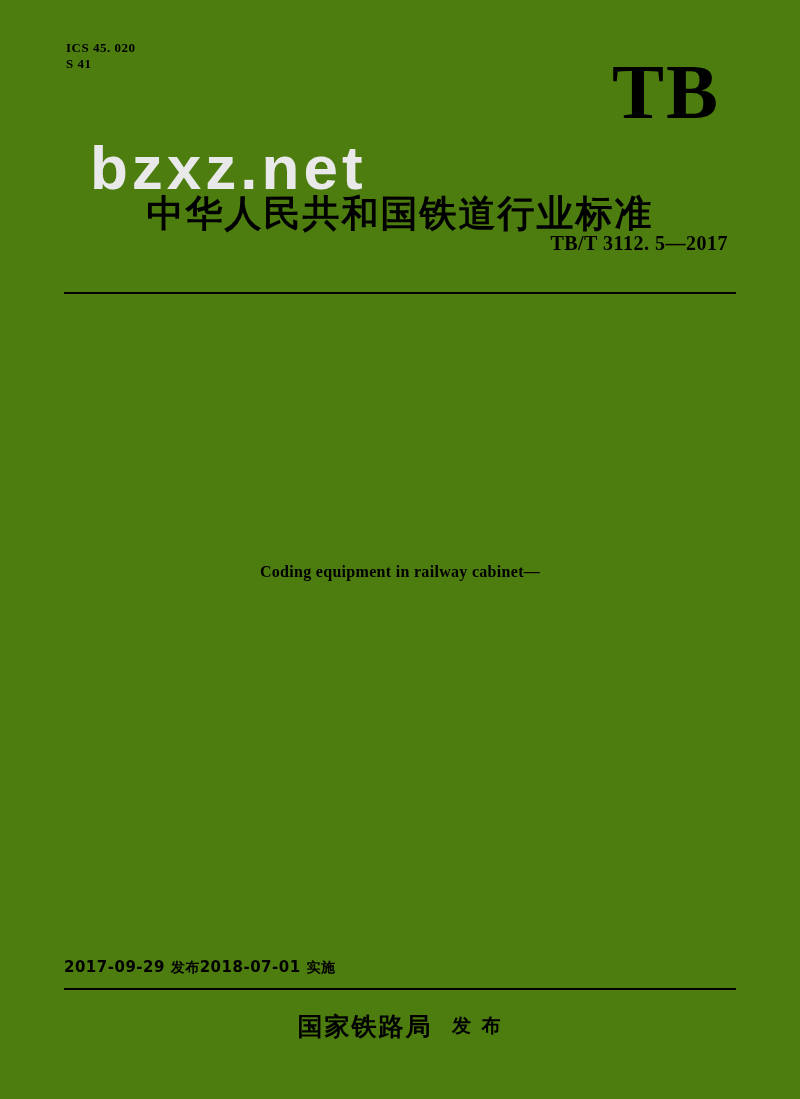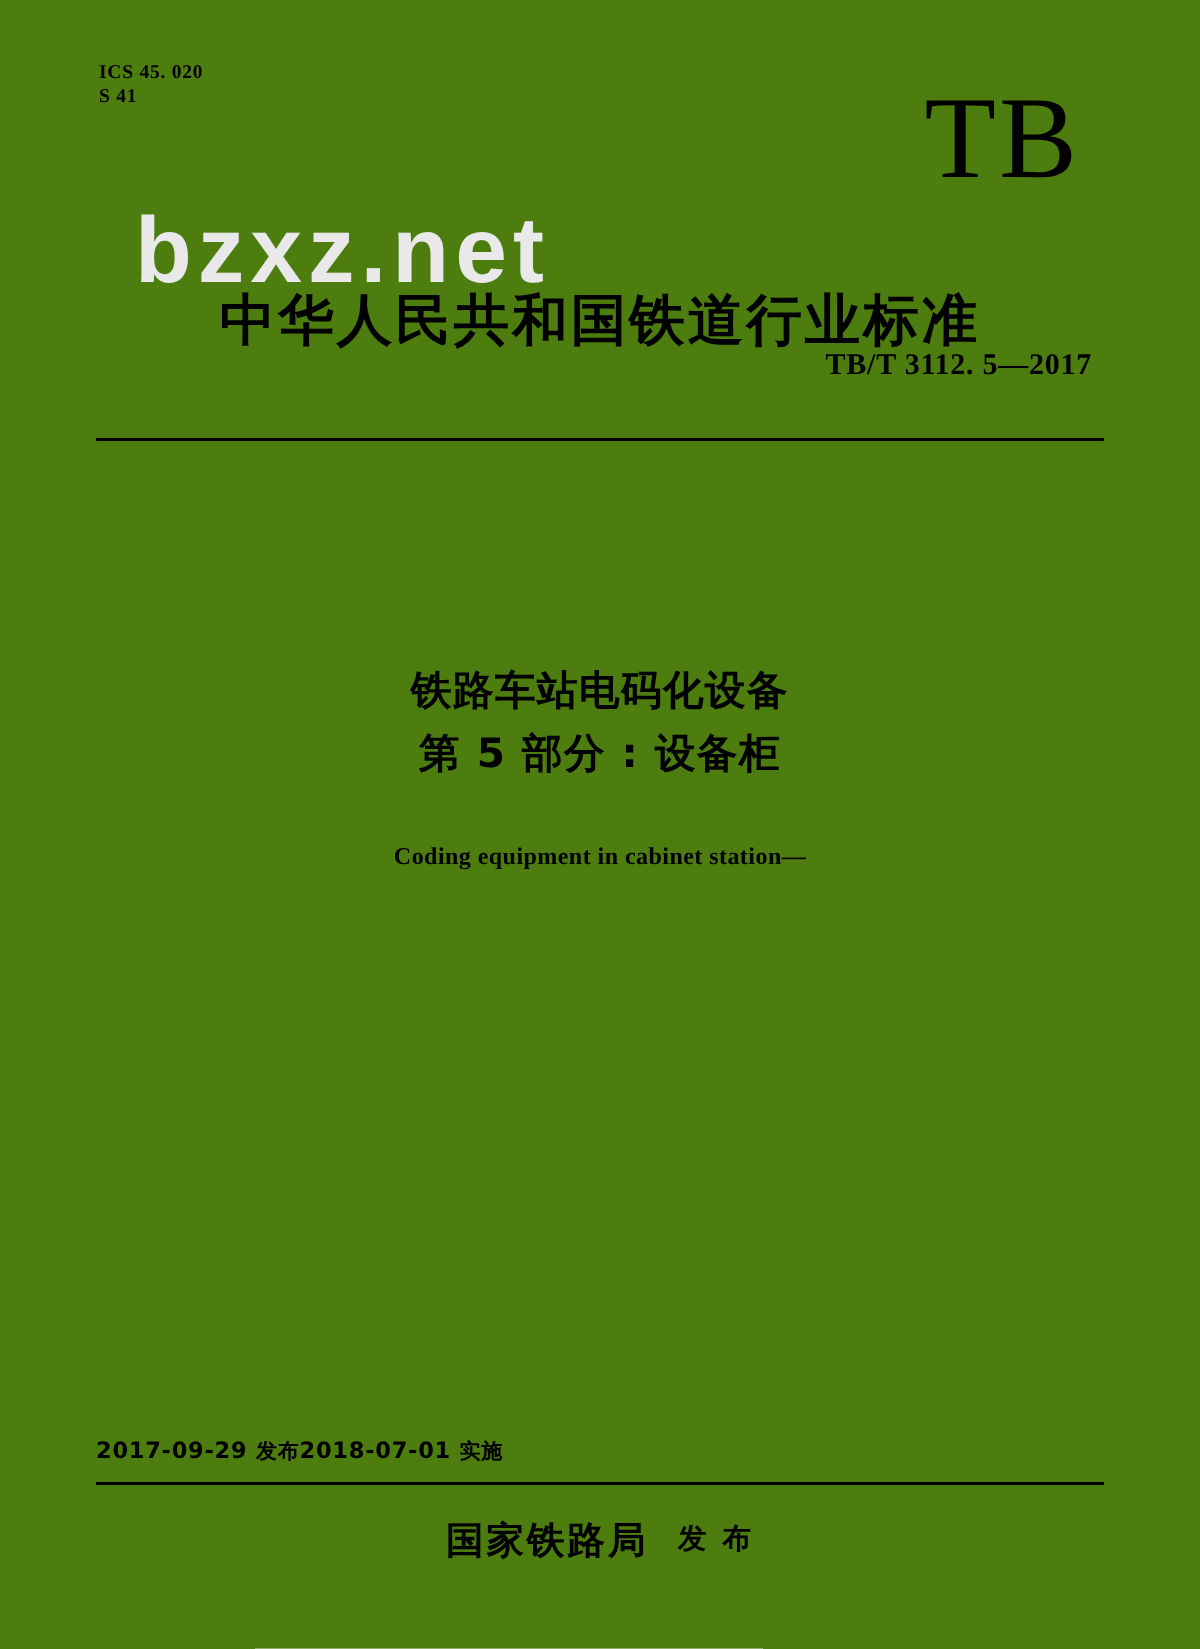--- a/index.html
+++ b/index.html
@@ -35,21 +35,21 @@
     letter-spacing: 0.5px;
     color: #000;
   }
 
   
   .tb-logo {
     position: absolute;
     right: 80px;
     top: 52px;
     font-family: "Liberation Serif", serif;
-    font-weight: normal;
+    font-weight: bold;
     font-size: 78px;
     line-height: 80px;
     letter-spacing: 2px;
     color: #000;
   }
 
   
   .cn-title {
     position: absolute;
     left: 0;
@@ -199,27 +199,23 @@
   <div class="tb-logo">TB</div>
 
   <div class="watermark">bzxz.net</div>
 
   <div class="cn-title">中华人民共和国铁道行业标准</div>
 
   <div class="std-no">TB/T 3112. 5—2017</div>
 
   <div class="rule-top"></div>
 
-  <div class="doc-title">
-    <span>铁路车站电码化设备</span>
-    <span class="line2">第 5 部分 : 设备柜</span>
-  </div>
 
   <div class="doc-title-en">
-    <span>Coding equipment in cabinet station—</span>
+    <span>Coding equipment in railway cabinet—</span>
   </div>
 
   <div class="footer-dates">
     <div>
       <span>2017-09-29</span>
       <span class="cnsuffix">发布</span>
     </div>
     <div>
       <span>2018-07-01</span>
       <span class="cnsuffix">实施</span>

